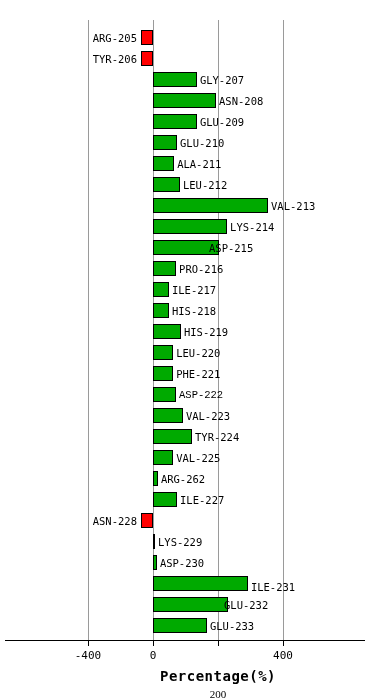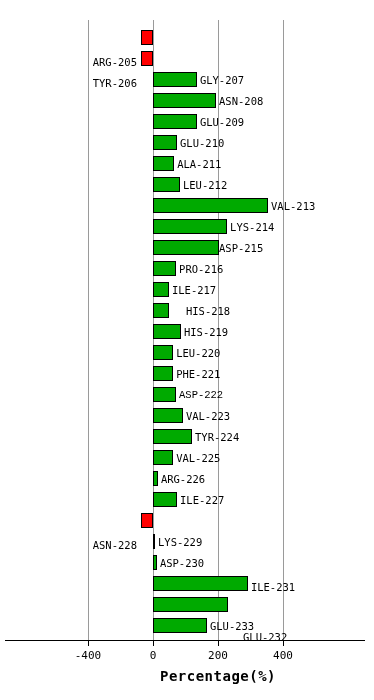--- a/index.html
+++ b/index.html
@@ -71,21 +71,20 @@
   }
   .bar-label {
     position: absolute;
     font-size: 10.5px;
     color: #000000;
     white-space: nowrap;
     line-height: 1;
   }
   .bar-label.left {
     transform: translateX(-100%);
-    margin-top: 24px;
   }
 </style>
 </head>
 <body>
 
 <div id="chart-root">
   <div class="plot-area" id="plot-area">
       <div class="gridline" style="left: 88px; height: 620px;"></div>
       <div class="gridline" style="left: 153px; height: 620px;"></div>
       <div class="gridline" style="left: 218px; height: 620px;"></div>
@@ -104,61 +103,61 @@
       <div class="bar-label" style="top: 137.5px; left: 180.05px;">GLU-210</div>
       <div class="bar" title="ALA-211: 65%" style="left: 153px; top: 156px; width: 21.125px; height: 15px; background: rgb(0, 170, 0);"></div>
       <div class="bar-label" style="top: 158.5px; left: 177.125px;">ALA-211</div>
       <div class="bar" title="LEU-212: 83%" style="left: 153px; top: 177px; width: 26.975px; height: 15px; background: rgb(0, 170, 0);"></div>
       <div class="bar-label" style="top: 179.5px; left: 182.975px;">LEU-212</div>
       <div class="bar" title="VAL-213: 354%" style="left: 153px; top: 198px; width: 115.05px; height: 15px; background: rgb(0, 170, 0);"></div>
       <div class="bar-label" style="top: 200.5px; left: 271.05px;">VAL-213</div>
       <div class="bar" title="LYS-214: 228%" style="left: 153px; top: 219px; width: 74.1px; height: 15px; background: rgb(0, 170, 0);"></div>
       <div class="bar-label" style="top: 221.5px; left: 230.1px;">LYS-214</div>
       <div class="bar" title="ASP-215: 203%" style="left: 153px; top: 240px; width: 65.975px; height: 15px; background: rgb(0, 170, 0);"></div>
-      <div class="bar-label" style="top: 242.5px; left: 219px;">ASP-215</div>
+      <div class="bar-label" style="top: 242.5px; left: 209px;">ASP-215</div>
       <div class="bar" title="PRO-216: 71%" style="left: 153px; top: 261px; width: 23.075px; height: 15px; background: rgb(0, 170, 0);"></div>
       <div class="bar-label" style="top: 263.5px; left: 179.075px;">PRO-216</div>
       <div class="bar" title="ILE-217: 49%" style="left: 153px; top: 282px; width: 15.925px; height: 15px; background: rgb(0, 170, 0);"></div>
       <div class="bar-label" style="top: 284.5px; left: 171.925px;">ILE-217</div>
       <div class="bar" title="HIS-218: 49%" style="left: 153px; top: 303px; width: 15.925px; height: 15px; background: rgb(0, 170, 0);"></div>
-      <div class="bar-label" style="top: 305.5px; left: 171.925px; margin-left: 14px;">HIS-218</div>
+      <div class="bar-label" style="top: 305.5px; left: 171.925px;">HIS-218</div>
       <div class="bar" title="HIS-219: 86%" style="left: 153px; top: 324px; width: 27.95px; height: 15px; background: rgb(0, 170, 0);"></div>
       <div class="bar-label" style="top: 326.5px; left: 183.95px;">HIS-219</div>
       <div class="bar" title="LEU-220: 62%" style="left: 153px; top: 345px; width: 20.15px; height: 15px; background: rgb(0, 170, 0);"></div>
       <div class="bar-label" style="top: 347.5px; left: 176.15px;">LEU-220</div>
       <div class="bar" title="PHE-221: 62%" style="left: 153px; top: 366px; width: 20.15px; height: 15px; background: rgb(0, 170, 0);"></div>
       <div class="bar-label" style="top: 368.5px; left: 176.15px;">PHE-221</div>
       <div class="bar" title="ASP-222: 71%" style="left: 153px; top: 387px; width: 23.075px; height: 15px; background: rgb(0, 170, 0);"></div>
       <div class="bar-label" style="top: 389.5px; left: 179.075px; font-family: Liberation Mono, monospace;">ASP-222</div>
       <div class="bar" title="VAL-223: 92%" style="left: 153px; top: 408px; width: 29.9px; height: 15px; background: rgb(0, 170, 0);"></div>
       <div class="bar-label" style="top: 410.5px; left: 185.9px;">VAL-223</div>
       <div class="bar" title="TYR-224: 120%" style="left: 153px; top: 429px; width: 39px; height: 15px; background: rgb(0, 170, 0);"></div>
       <div class="bar-label" style="top: 431.5px; left: 195px;">TYR-224</div>
       <div class="bar" title="VAL-225: 62%" style="left: 153px; top: 450px; width: 20.15px; height: 15px; background: rgb(0, 170, 0);"></div>
       <div class="bar-label" style="top: 452.5px; left: 176.15px;">VAL-225</div>
       <div class="bar" title="ARG-226: 15%" style="left: 153px; top: 471px; width: 4.875px; height: 15px; background: rgb(0, 170, 0);"></div>
-      <div class="bar-label" style="top: 473.5px; left: 160.875px;">ARG-226</div>
+      <div class="bar-label" style="top: 473.5px; left: 160.875px;">ARG-262</div>
       <div class="bar" title="ILE-227: 74%" style="left: 153px; top: 492px; width: 24.05px; height: 15px; background: rgb(0, 170, 0);"></div>
       <div class="bar-label" style="top: 494.5px; left: 180.05px;">ILE-227</div>
       <div class="bar" title="ASN-228: -37%" style="left: 140.975px; top: 513px; width: 12.025px; height: 15px; background: rgb(255, 0, 0);"></div>
       <div class="bar-label left" style="top: 515.5px; left: 136.975px;">ASN-228</div>
       <div class="bar" title="LYS-229: 2%" style="left: 153px; top: 534px; width: 2px; height: 15px; background: rgb(0, 170, 0);"></div>
       <div class="bar-label" style="top: 536.5px; left: 158px;">LYS-229</div>
       <div class="bar" title="ASP-230: 12%" style="left: 153px; top: 555px; width: 3.9px; height: 15px; background: rgb(0, 170, 0);"></div>
       <div class="bar-label" style="top: 557.5px; left: 159.9px;">ASP-230</div>
       <div class="bar" title="ILE-231: 292%" style="left: 153px; top: 576px; width: 94.9px; height: 15px; background: rgb(0, 170, 0);"></div>
       <div class="bar-label" style="top: 582px; left: 250.9px;">ILE-231</div>
       <div class="bar" title="GLU-232: 231%" style="left: 153px; top: 597px; width: 75.075px; height: 15px; background: rgb(0, 170, 0);"></div>
-      <div class="bar-label" style="top: 599.5px; left: 243px; margin-top: 32px;">GLU-232</div>
+      <div class="bar-label" style="top: 599.5px; left: 224px;">GLU-232</div>
       <div class="bar" title="GLU-233: 166%" style="left: 153px; top: 618px; width: 53.95px; height: 15px; background: rgb(0, 170, 0);"></div>
       <div class="bar-label" style="top: 620.5px; left: 209.95px;">GLU-233</div>
       <div class="axis-line" style="top: 640px;"></div>
       <div class="tick-mark" style="left: 88px; top: 641px;"></div>
       <div class="tick-label" style="left: 88px; top: 649px;">-400</div>
       <div class="tick-mark" style="left: 153px; top: 641px;"></div>
       <div class="tick-label" style="left: 153px; top: 649px;">0</div>
       <div class="tick-mark" style="left: 218px; top: 641px;"></div>
-      <div class="tick-label" style="left: 218px; top: 649px;">200</div>
+      <div class="tick-label" style="left: 218px; top: 688px; font-family: Liberation Serif, serif;">200</div>
       <div class="tick-mark" style="left: 283px; top: 641px;"></div>
       <div class="tick-label" style="left: 283px; top: 649px;">400</div>
     </div>
   <div class="axis-title" id="axis-title" style="left: 218px; top: 668px; transform: translateX(-50%);">Percentage(%)</div>
 </div>
 
 </body></html>

